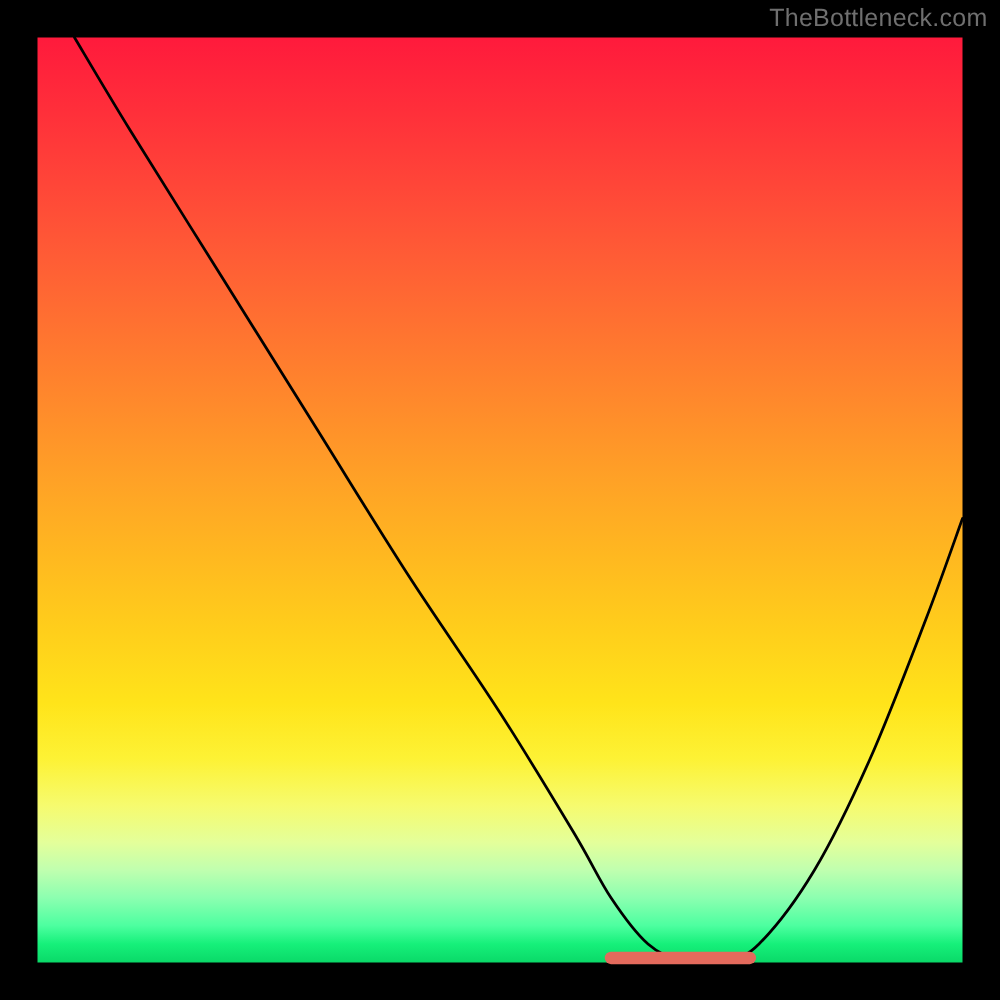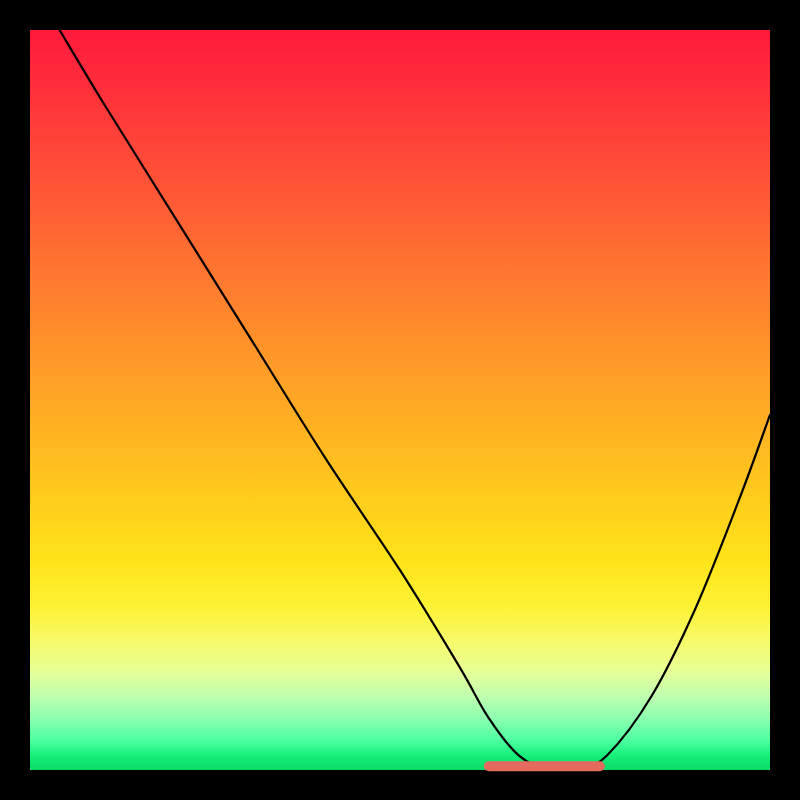--- a/index.html
+++ b/index.html
@@ -83,14 +83,15 @@
 
 <div class="frame">
 
   <div class="plot-area">
     <svg viewBox="0 0 740 740">
       <path id="curve-path" class="curve" d="M 29.6 0 C 37 12.333333333333334 54.266666666666666 41.93333333333334 74 74 C 93.73333333333333 106.06666666666666 123.33333333333333 152.9333333333333 148 192.39999999999998 C 172.66666666666666 231.86666666666665 197.33333333333334 271.33333333333337 222 310.8 C 246.66666666666666 350.26666666666665 271.3333333333333 390.96666666666664 296 429.2 C 320.6666666666667 467.43333333333334 347.8 505.66666666666674 370 540.2 C 392.2 574.7333333333333 414.4 611.7333333333333 429.2 636.4 C 444 661.0666666666666 448.93333333333334 673.4000000000001 458.8 688.2 C 468.6666666666667 703 478.53333333333336 716.5666666666667 488.40000000000003 725.2 C 498.2666666666667 733.8333333333334 508.1333333333333 737.5333333333333 518 740 C 527.8666666666667 742.4666666666667 537.7333333333333 742.4666666666667 547.6 740 C 557.4666666666667 737.5333333333333 564.8666666666667 737.5333333333334 577.2 725.2 C 589.5333333333334 712.8666666666667 606.8000000000001 690.6666666666666 621.6 666 C 636.4 641.3333333333334 651.2 610.5 666 577.2 C 680.8 543.9000000000001 698.0666666666666 498.26666666666665 710.4 466.2 C 722.7333333333333 434.1333333333333 735.0666666666666 398.3666666666667 740 384.8"></path>
       <path id="marker-path" class="marker" d="M 458.8 736.3 L 569.8000000000001 736.3"></path>
     </svg>
   </div>
 
+  <div class="watermark">TheBottleneck.com</div>
 
 </div>
 
 </body></html>

